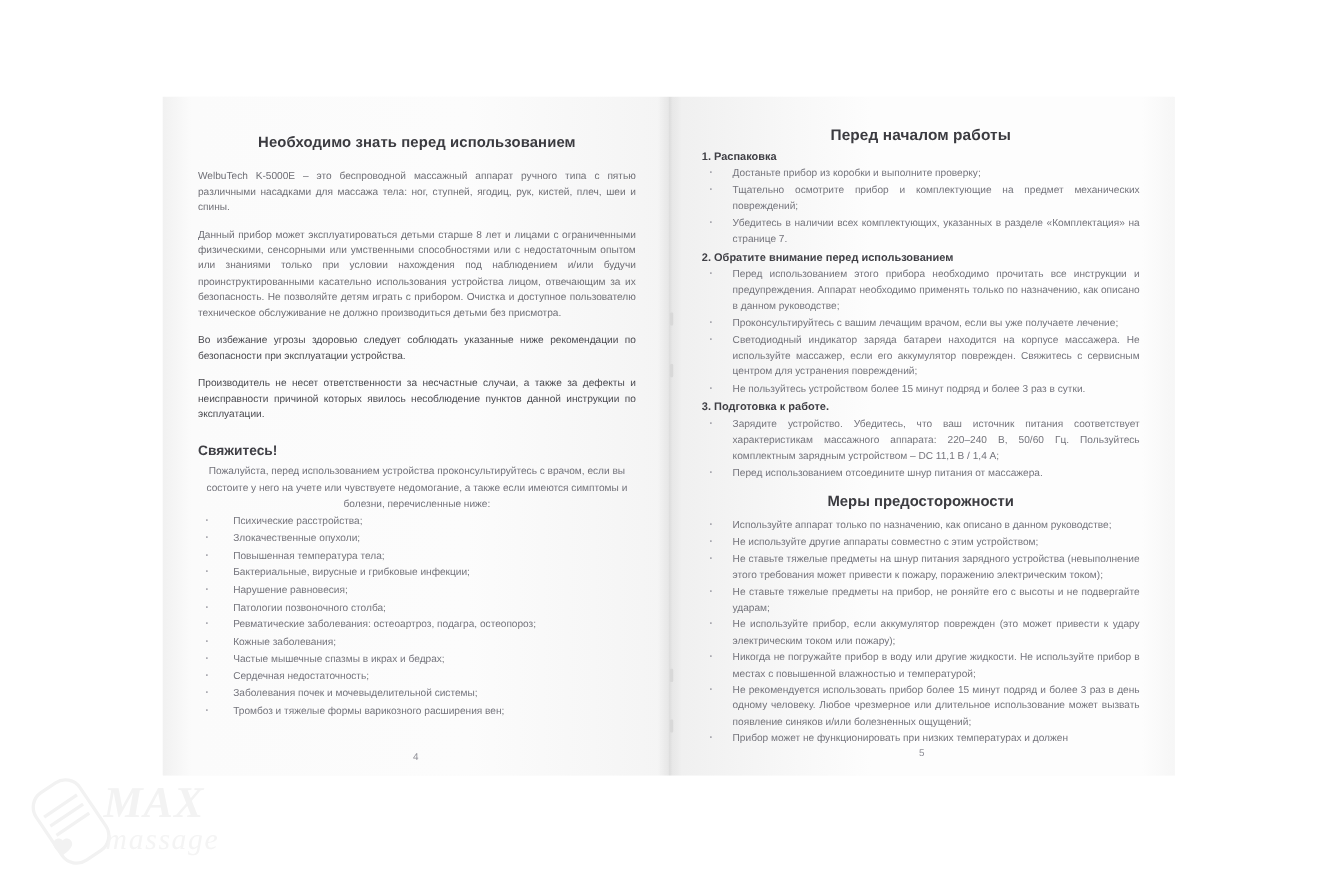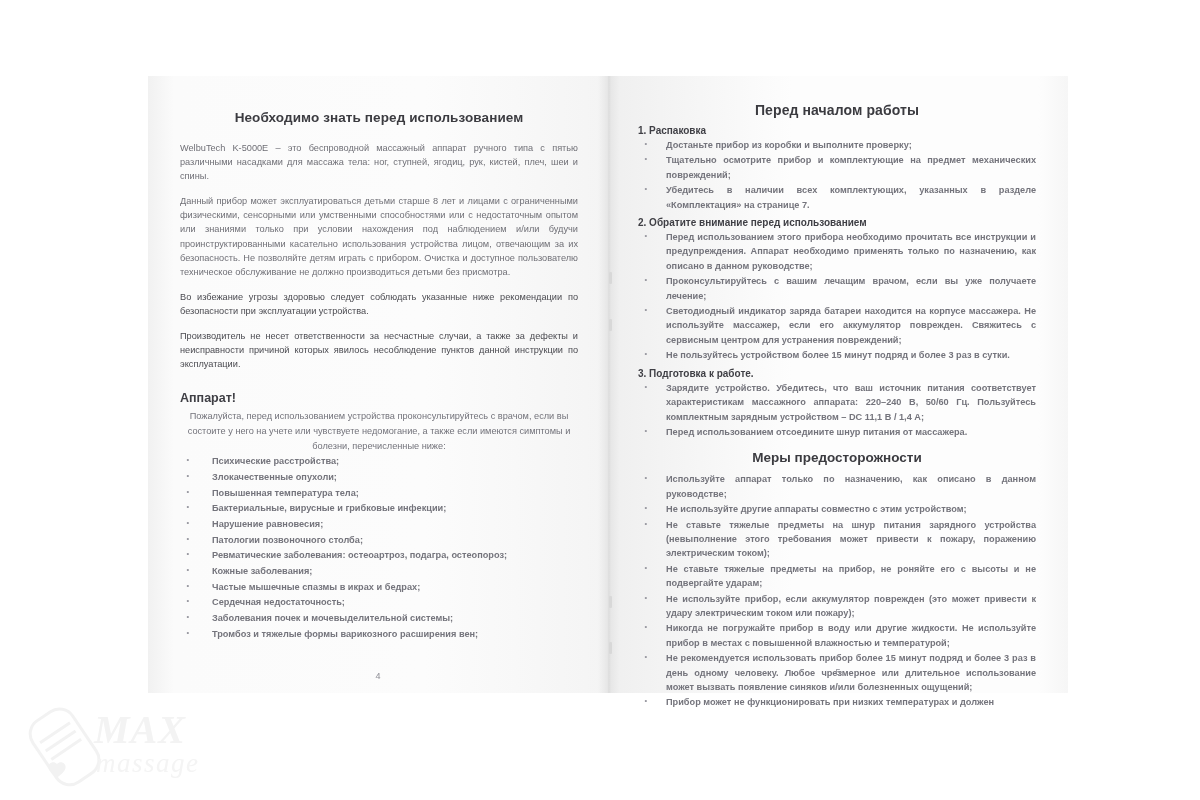--- a/index.html
+++ b/index.html
@@ -53,21 +53,21 @@
     font-size: 27px;
     font-style: italic;
     letter-spacing: 1.5px;
     color: #f4f4f4;
   }
 
   
   .booklet {
     position: absolute;
     left: 148px;
-    top: 76px;
+    top: 88px;
     width: 920px;
     height: 617px;
     background: #fbfbfb;
   }
 
   .page {
     position: absolute;
     top: 0;
     height: 100%;
     background: #fcfcfc;
@@ -176,21 +176,20 @@
     margin: 0;
     padding: 0;
   }
   ul.bullets li {
     position: relative;
     padding-left: 28px;
     margin: 0 0 1px 0;
     font-size: 9.2px;
     line-height: 14.4px;
     color: #74747c;
-    font-weight: bold;
   }
   ul.bullets li::before {
     content: "\00B7";
     position: absolute;
     left: 6px;
     top: -1px;
     font-size: 13px;
     line-height: 14.4px;
     color: #9a9aa2;
   }
@@ -226,21 +225,21 @@
       <h1>Необходимо знать перед использованием</h1>
 
       <p class="para">WelbuTech K-5000E – это беспроводной массажный аппарат ручного типа с пятью различными насадками для массажа тела: ног, ступней, ягодиц, рук, кистей, плеч, шеи и спины.</p>
 
       <p class="para">Данный прибор может эксплуатироваться детьми старше 8 лет и лицами с ограниченными физическими, сенсорными или умственными способностями или с недостаточным опытом или знаниями только при условии нахождения под наблюдением и/или будучи проинструктированными касательно использования устройства лицом, отвечающим за их безопасность. Не позволяйте детям играть с прибором. Очистка и доступное пользователю техническое обслуживание не должно производиться детьми без присмотра.</p>
 
       <p class="para bold">Во избежание угрозы здоровью следует соблюдать указанные ниже рекомендации по безопасности при эксплуатации устройства.</p>
 
       <p class="para bold">Производитель не несет ответственности за несчастные случаи, а также за дефекты и неисправности причиной которых явилось несоблюдение пунктов данной инструкции по эксплуатации.</p>
 
-      <div class="attention-head">Аппарат!</div>
+      <div class="attention-head">Свяжитесь!</div>
 
       <p class="lead">Пожалуйста, перед использованием устройства проконсультируйтесь с врачом, если вы состоите у него на учете или чувствуете недомогание, а также если имеются симптомы и болезни, перечисленные ниже:</p>
 
       <ul class="bullets symptoms">
         <li>Психические расстройства;</li>
         <li>Злокачественные опухоли;</li>
         <li>Повышенная температура тела;</li>
         <li>Бактериальные, вирусные и грибковые инфекции;</li>
         <li>Нарушение равновесия;</li>
         <li>Патологии позвоночного столба;</li>

